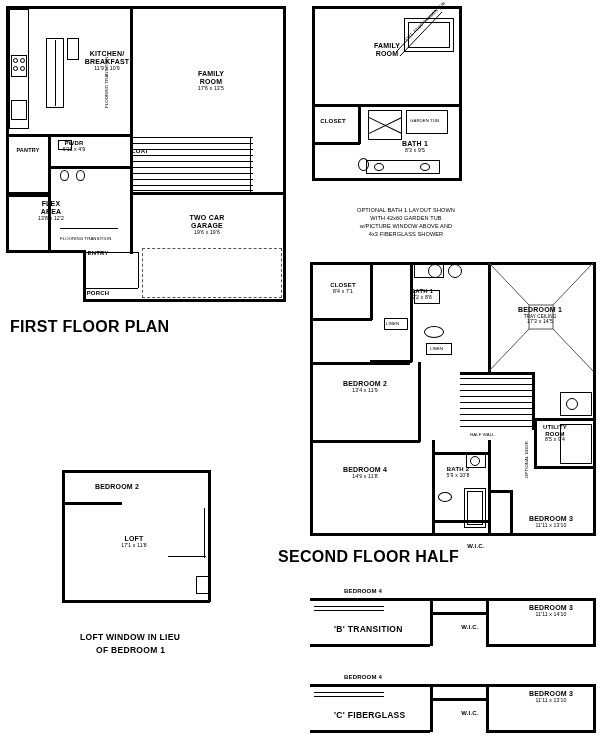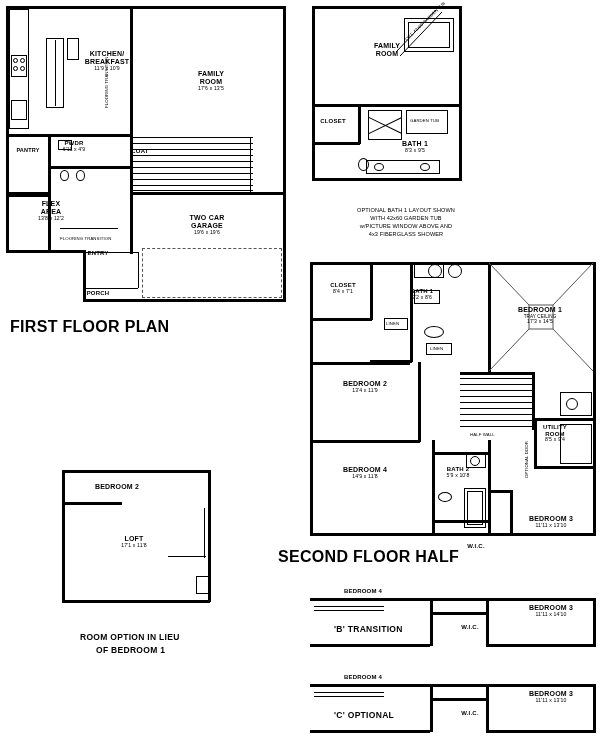--- a/index.html
+++ b/index.html
@@ -311,21 +311,21 @@
     <div class="box" style="left:196px;top:576px;width:14px;height:18px;"></div>
 
     <div class="rm" style="left:84px;top:483px;width:66px;">
       <div class="nm">BEDROOM 2</div>
     </div>
     <div class="rm" style="left:104px;top:535px;width:60px;">
       <div class="nm">LOFT</div>
       <div class="dim">17'1 x 11'8</div>
     </div>
 
-    <div class="ttl sm" style="left:80px;top:632px;">ROOM OPTION IN LIEU</div>
+    <div class="ttl sm" style="left:80px;top:632px;">LOFT WINDOW IN LIEU</div>
     <div class="ttl sm" style="left:96px;top:645px;">OF BEDROOM 1</div>
   </div>
 
   <div>
     <div class="wall h" style="left:310px;top:598px;width:286px;"></div>
     <div class="wall h" style="left:310px;top:644px;width:120px;"></div>
     <div class="wall v" style="left:430px;top:598px;height:48px;"></div>
     <div class="wall v" style="left:486px;top:598px;height:48px;"></div>
     <div class="wall v" style="left:593px;top:598px;height:48px;"></div>
     <div class="wall h" style="left:430px;top:612px;width:56px;"></div>
@@ -360,16 +360,16 @@
     <div class="rm" style="left:330px;top:674px;width:66px;">
       <div class="nm" style="font-size:6px">BEDROOM 4</div>
     </div>
     <div class="rm" style="left:514px;top:690px;width:74px;">
       <div class="nm">BEDROOM 3</div>
       <div class="dim">11'11 x 13'10</div>
     </div>
     <div class="rm" style="left:446px;top:710px;width:48px;">
       <div class="nm" style="font-size:6px">W.I.C.</div>
     </div>
-    <div class="ttl sm" style="left:334px;top:710px;">'C' OPTIONAL</div>
+    <div class="ttl sm" style="left:334px;top:710px;">'C' FIBERGLASS</div>
   </div>
 
 </div>
 
 </body></html>

